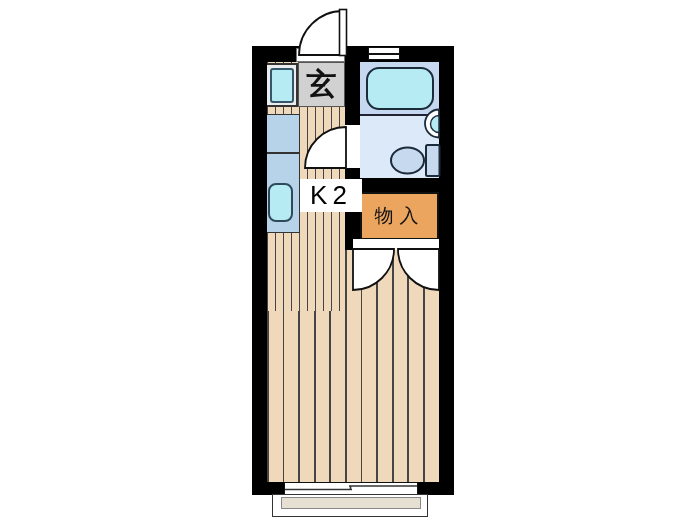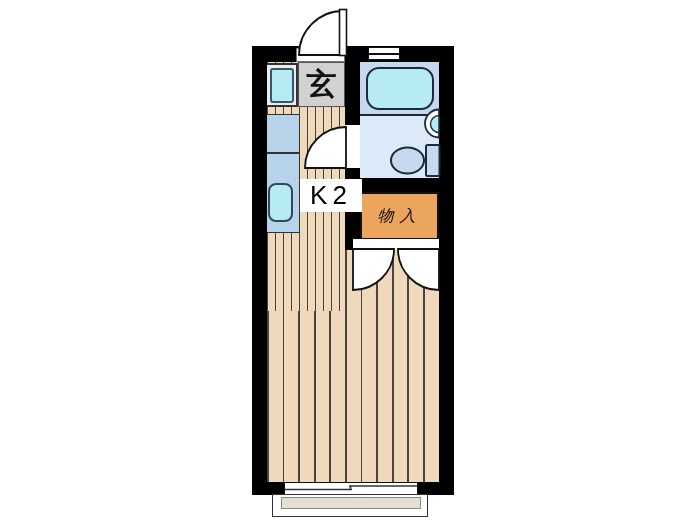--- a/index.html
+++ b/index.html
@@ -29,21 +29,21 @@
   #counter{background:var(--counter-fill,#b7d3e9);border:1.5px solid #333;}
   #counter-divider{background:#333;}
   #kitchen-sink{background:var(--fixture-cyan,#b6ebf4);border:2px solid #2e4a5a;border-radius:8px;}
   #bath-zone{background:var(--bath-zone-fill,#c5d8f0);border-bottom:2px solid #223;}
   #toilet-zone{background:var(--bathroom-floor,#dce9f8);}
   #bathtub{background:var(--fixture-cyan,#b6ebf4);border:2.5px solid #1c2b3a;border-radius:13px;}
   #bath-window{background:#fff;border:1.5px solid #111;}
   #bath-window-line{background:#111;}
   #closet{background:var(--closet-fill,#eba55e);border:2px solid #111;
     display:flex;align-items:center;justify-content:center;
-    font-size:16px;letter-spacing:6px;color:#111;font-style:italic;}
+    font-size:19px;letter-spacing:6px;color:#111;}
   
   .label-box{background:#fff;display:flex;align-items:center;justify-content:center;color:#000;}
   #kitchen-label{font-size:26px;letter-spacing:5px;}
   #room-label{font-size:44px;font-weight:700;letter-spacing:1px;}
   
   #sliding-window{background:#fff;border:1.5px solid #111;}
   #balcony-outer{background:#fff;border:1.8px solid #333;}
   #balcony-floor{background:var(--balcony-fill,#e6e0d2);border:1px solid #888;}
   
   #vector-overlay{position:absolute;left:0;top:0;width:700px;height:525px;pointer-events:none;}

